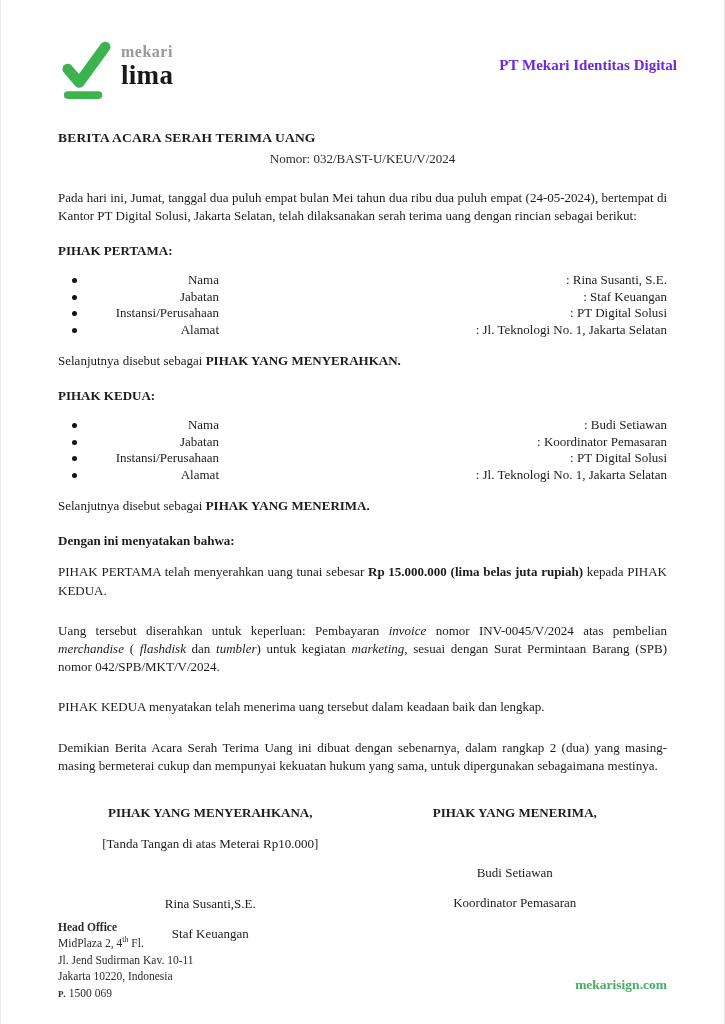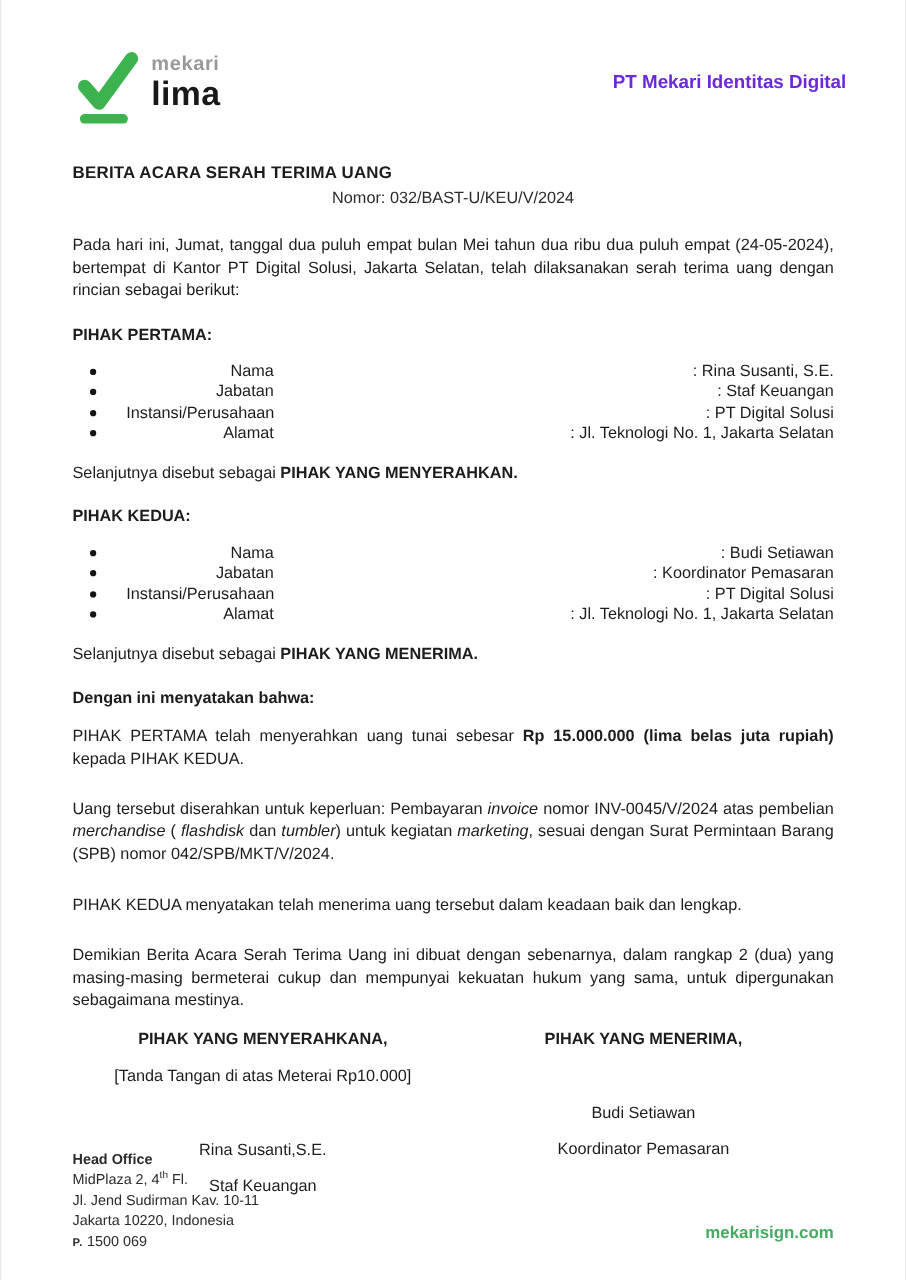--- a/index.html
+++ b/index.html
@@ -2,21 +2,21 @@
 <html><head>
 <meta charset="utf-8">
 <style>
   * { margin:0; padding:0; box-sizing:border-box; }
   html,body { background:#e8e8e8; }
   .page {
     position:relative;
     width:723px; height:1024px;
     margin:0 auto;
     background:#ffffff;
-    font-family:Liberation Sans, sans-serif;
+    font-family:Liberation Serif, serif;
     color:#1c1c1c;
     font-size:13px;
     overflow:hidden;
   }
   
   .header {
     display:flex; justify-content:space-between; align-items:flex-start;
     padding:40px 47px 0 60px;
   }
   .logo { display:flex; align-items:flex-start; gap:10px; }
@@ -40,21 +40,21 @@
   .field-list { margin-top:12px;text-align:right; }
   .field-row { display:flex; align-items:flex-start; line-height:16.5px; padding-left:14px; }
   .bullet { width:29px; flex:0 0 auto; display:flex; align-items:center; }
   .bullet-dot { width:5px; height:5px; border-radius:50%; background:#141414; margin-top:6px; }
   .flabel { width:118px; flex:0 0 auto; }
   .fvalue { flex:1; }
   
   .dateline { margin-top:15px; line-height:18px; }
   .sig-table { display:flex; margin-top:14px; }
   .sig-col { flex:1; text-align:center; }
-  .sig-heading { font-weight:bold; font-size:13px; }
+  .sig-heading { font-weight:bold; font-size:13px;margin-top:16px; }
   .sig-instruction { margin-top:15px; font-size:13px; }
   .sig-name { margin-top:44px; font-size:13px; }
   .sig-title { margin-top:14px; font-size:13px; }
   
   .footer-left {
     position:absolute; left:57px; bottom:22px;
     font-size:11.5px; line-height:16.5px; color:#2b2b2b;
   }
   .footer-office { font-weight:bold; }
   .phone-label { font-size:9px; font-weight:bold; letter-spacing:0.5px; }

